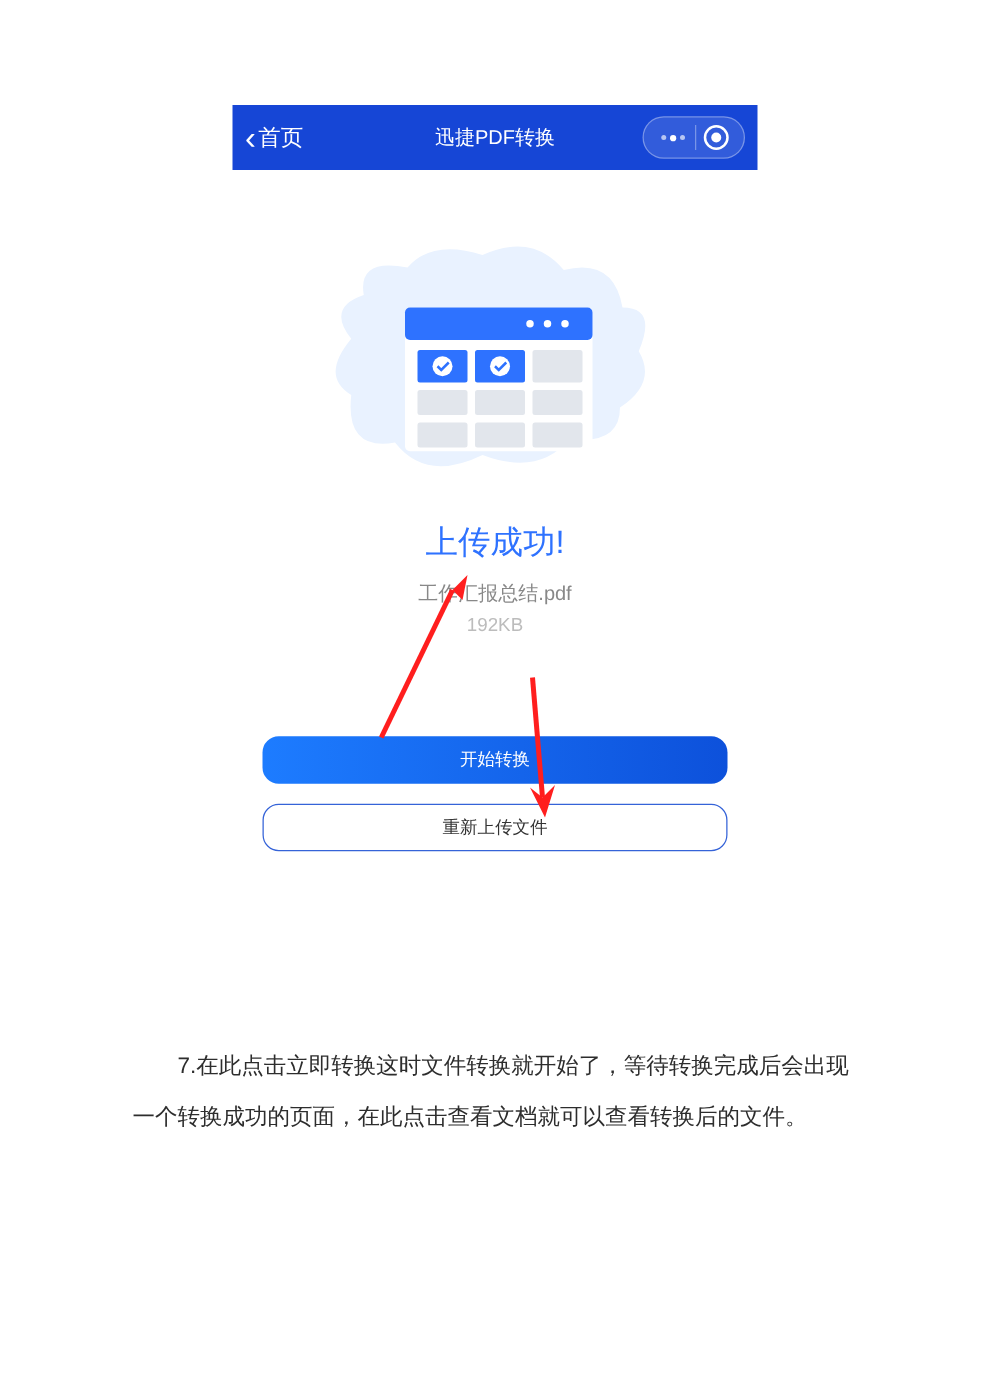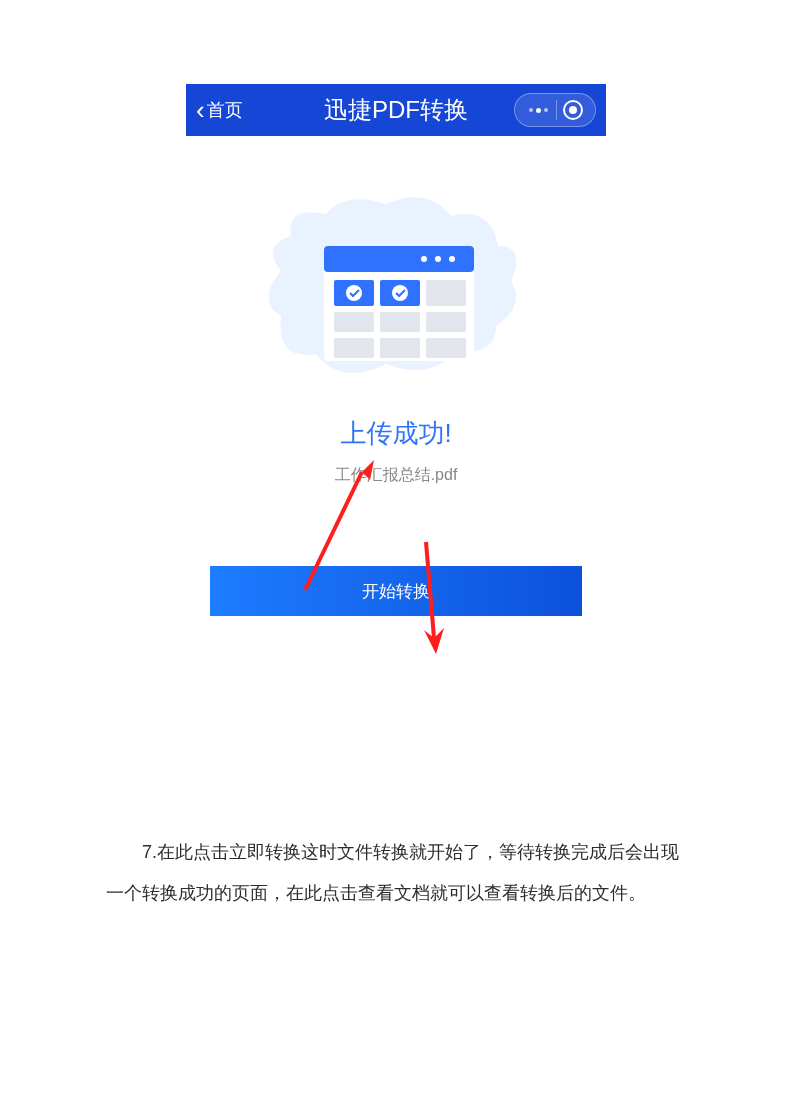--- a/index.html
+++ b/index.html
@@ -12,39 +12,39 @@
       position:absolute; left:186px; top:84px; width:420px;
       background:#fff;
     }
     .nav {
       height:52px; background:#1646d6; color:#fff;
       display:flex; align-items:center; padding:0 10px;
       position:relative;
     }
     .back { display:flex; align-items:center; font-size:18px; cursor:pointer; }
     .back-icon { font-size:26px; font-weight:300; margin-right:2px; line-height:1; }
-    .nav-title { position:absolute; left:0; right:0; text-align:center; font-size:24px; font-weight:400; pointer-events:none; }
+    .nav-title { position:absolute; left:0; right:0; text-align:center; font-size:16px; font-weight:400; pointer-events:none; }
     .nav-right {
       margin-left:auto; display:flex; align-items:center; gap:0;
       background:rgba(255,255,255,0.12); border:1px solid rgba(255,255,255,0.35);
       border-radius:18px; height:34px; padding:0 6px;
     }
     .dots { display:flex; gap:3px; padding:0 8px; cursor:pointer; }
     .dots span { width:5px; height:5px; background:#fff; border-radius:50%; }
     .dots span:first-child, .dots span:last-child { opacity:.65; width:4px; height:4px; }
     .nav-sep { width:1px; height:20px; background:rgba(255,255,255,0.35); }
     .target { width:20px; height:20px; border:2px solid #fff; border-radius:50%; display:flex; align-items:center; justify-content:center; margin:0 6px; cursor:pointer; }
     .target::after { content:""; width:8px; height:8px; background:#fff; border-radius:50%; }
     .content { padding:30px 20px 40px; text-align:center; }
     .illus { margin:20px auto 10px; position:relative; width:280px; height:200px; }
     .status-title { font-size:26px; color:#2e72ff; margin:30px 0 14px; font-weight:500;text-align:center; }
     .file-name { font-size:16px; color:#888; }
     .file-size { font-size:15px; color:#bcbcbc; margin-top:6px; }
     .btns { margin-top:80px; padding:0 4px; }
-    .btn { height:50px; display:flex; align-items:center; justify-content:center; font-size:17px; cursor:pointer; }
+    .btn { height:38px; display:flex; align-items:center; justify-content:center; font-size:14px; cursor:pointer;border-radius:13px; }
     .btn-primary { background:linear-gradient(90deg,#1d7cff,#0d51db); color:#fff; }
     .btn-secondary { background:#fff; border:1px solid #3563d8; color:#333; margin-top:16px; }
     .annot { position:absolute; pointer-events:none; }
     .annot line { stroke:#ff1e1e; stroke-width:4; }
     .annot polygon { fill:#ff1e1e; }
     .para {
       position:absolute; left:106px; top:832px; width:580px;
       font-size:18px; color:#2d2d2d; line-height:2.25;
       text-indent:2em; font-family:Liberation Sans, sans-serif;
     }
@@ -88,22 +88,24 @@
         <rect x="78" y="126" width="40" height="20" rx="2" fill="#e2e6ec"></rect>
         <rect x="124" y="126" width="40" height="20" rx="2" fill="#e2e6ec"></rect>
         <rect x="170" y="126" width="40" height="20" rx="2" fill="#e2e6ec"></rect>
         <rect x="78" y="152" width="40" height="20" rx="2" fill="#e2e6ec"></rect>
         <rect x="124" y="152" width="40" height="20" rx="2" fill="#e2e6ec"></rect>
         <rect x="170" y="152" width="40" height="20" rx="2" fill="#e2e6ec"></rect>
       </svg>
     </div>
     <div class="status-title">上传成功!</div>
     <div class="file-name">工作汇报总结.pdf</div>
+    <div class="file-size">192KB</div>
     <div class="btns">
       <div class="btn btn-primary">开始转换</div>
+      <div class="btn btn-secondary">重新上传文件</div>
     </div>
   </div>
 </div>
 
 <svg class="annot" style="left:290px;top:450px" width="100" height="150">
   <line x1="15" y1="140" x2="72" y2="22"></line>
   <polygon points="72,22 84,10 80,30"></polygon>
 </svg>
 <svg class="annot" style="left:408px;top:530px" width="60" height="130">
   <line x1="18" y1="12" x2="26" y2="108"></line>

